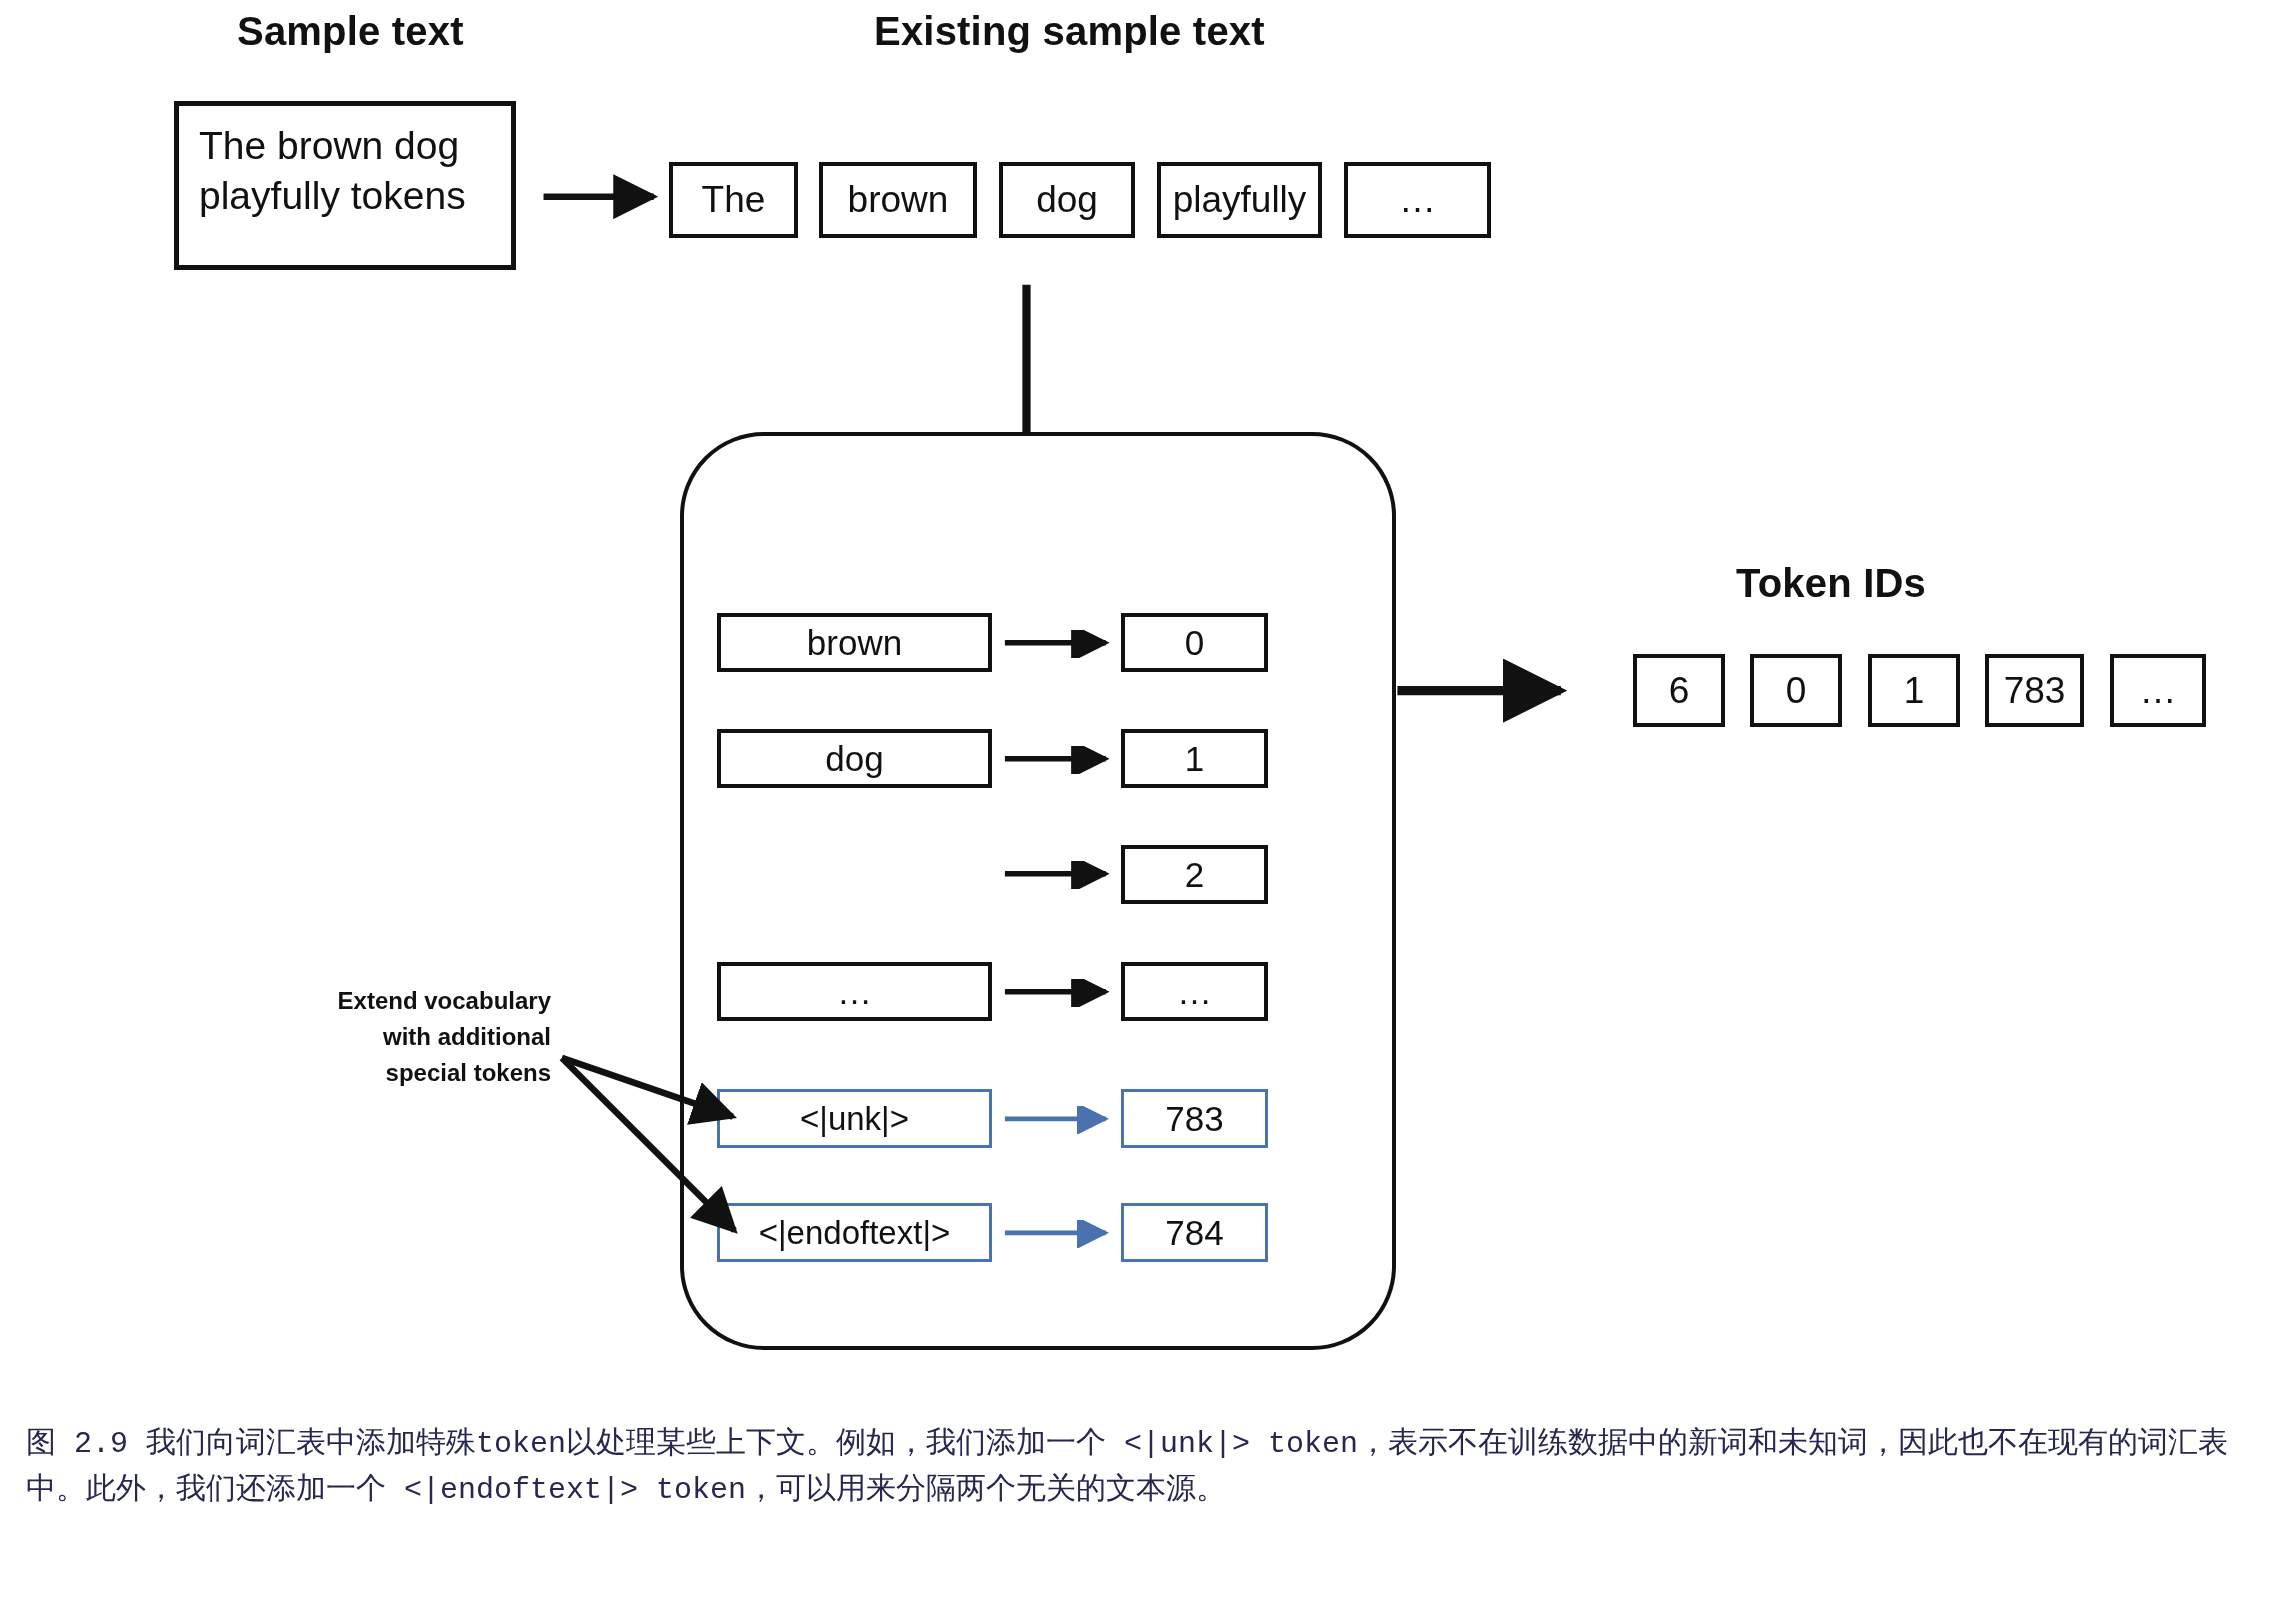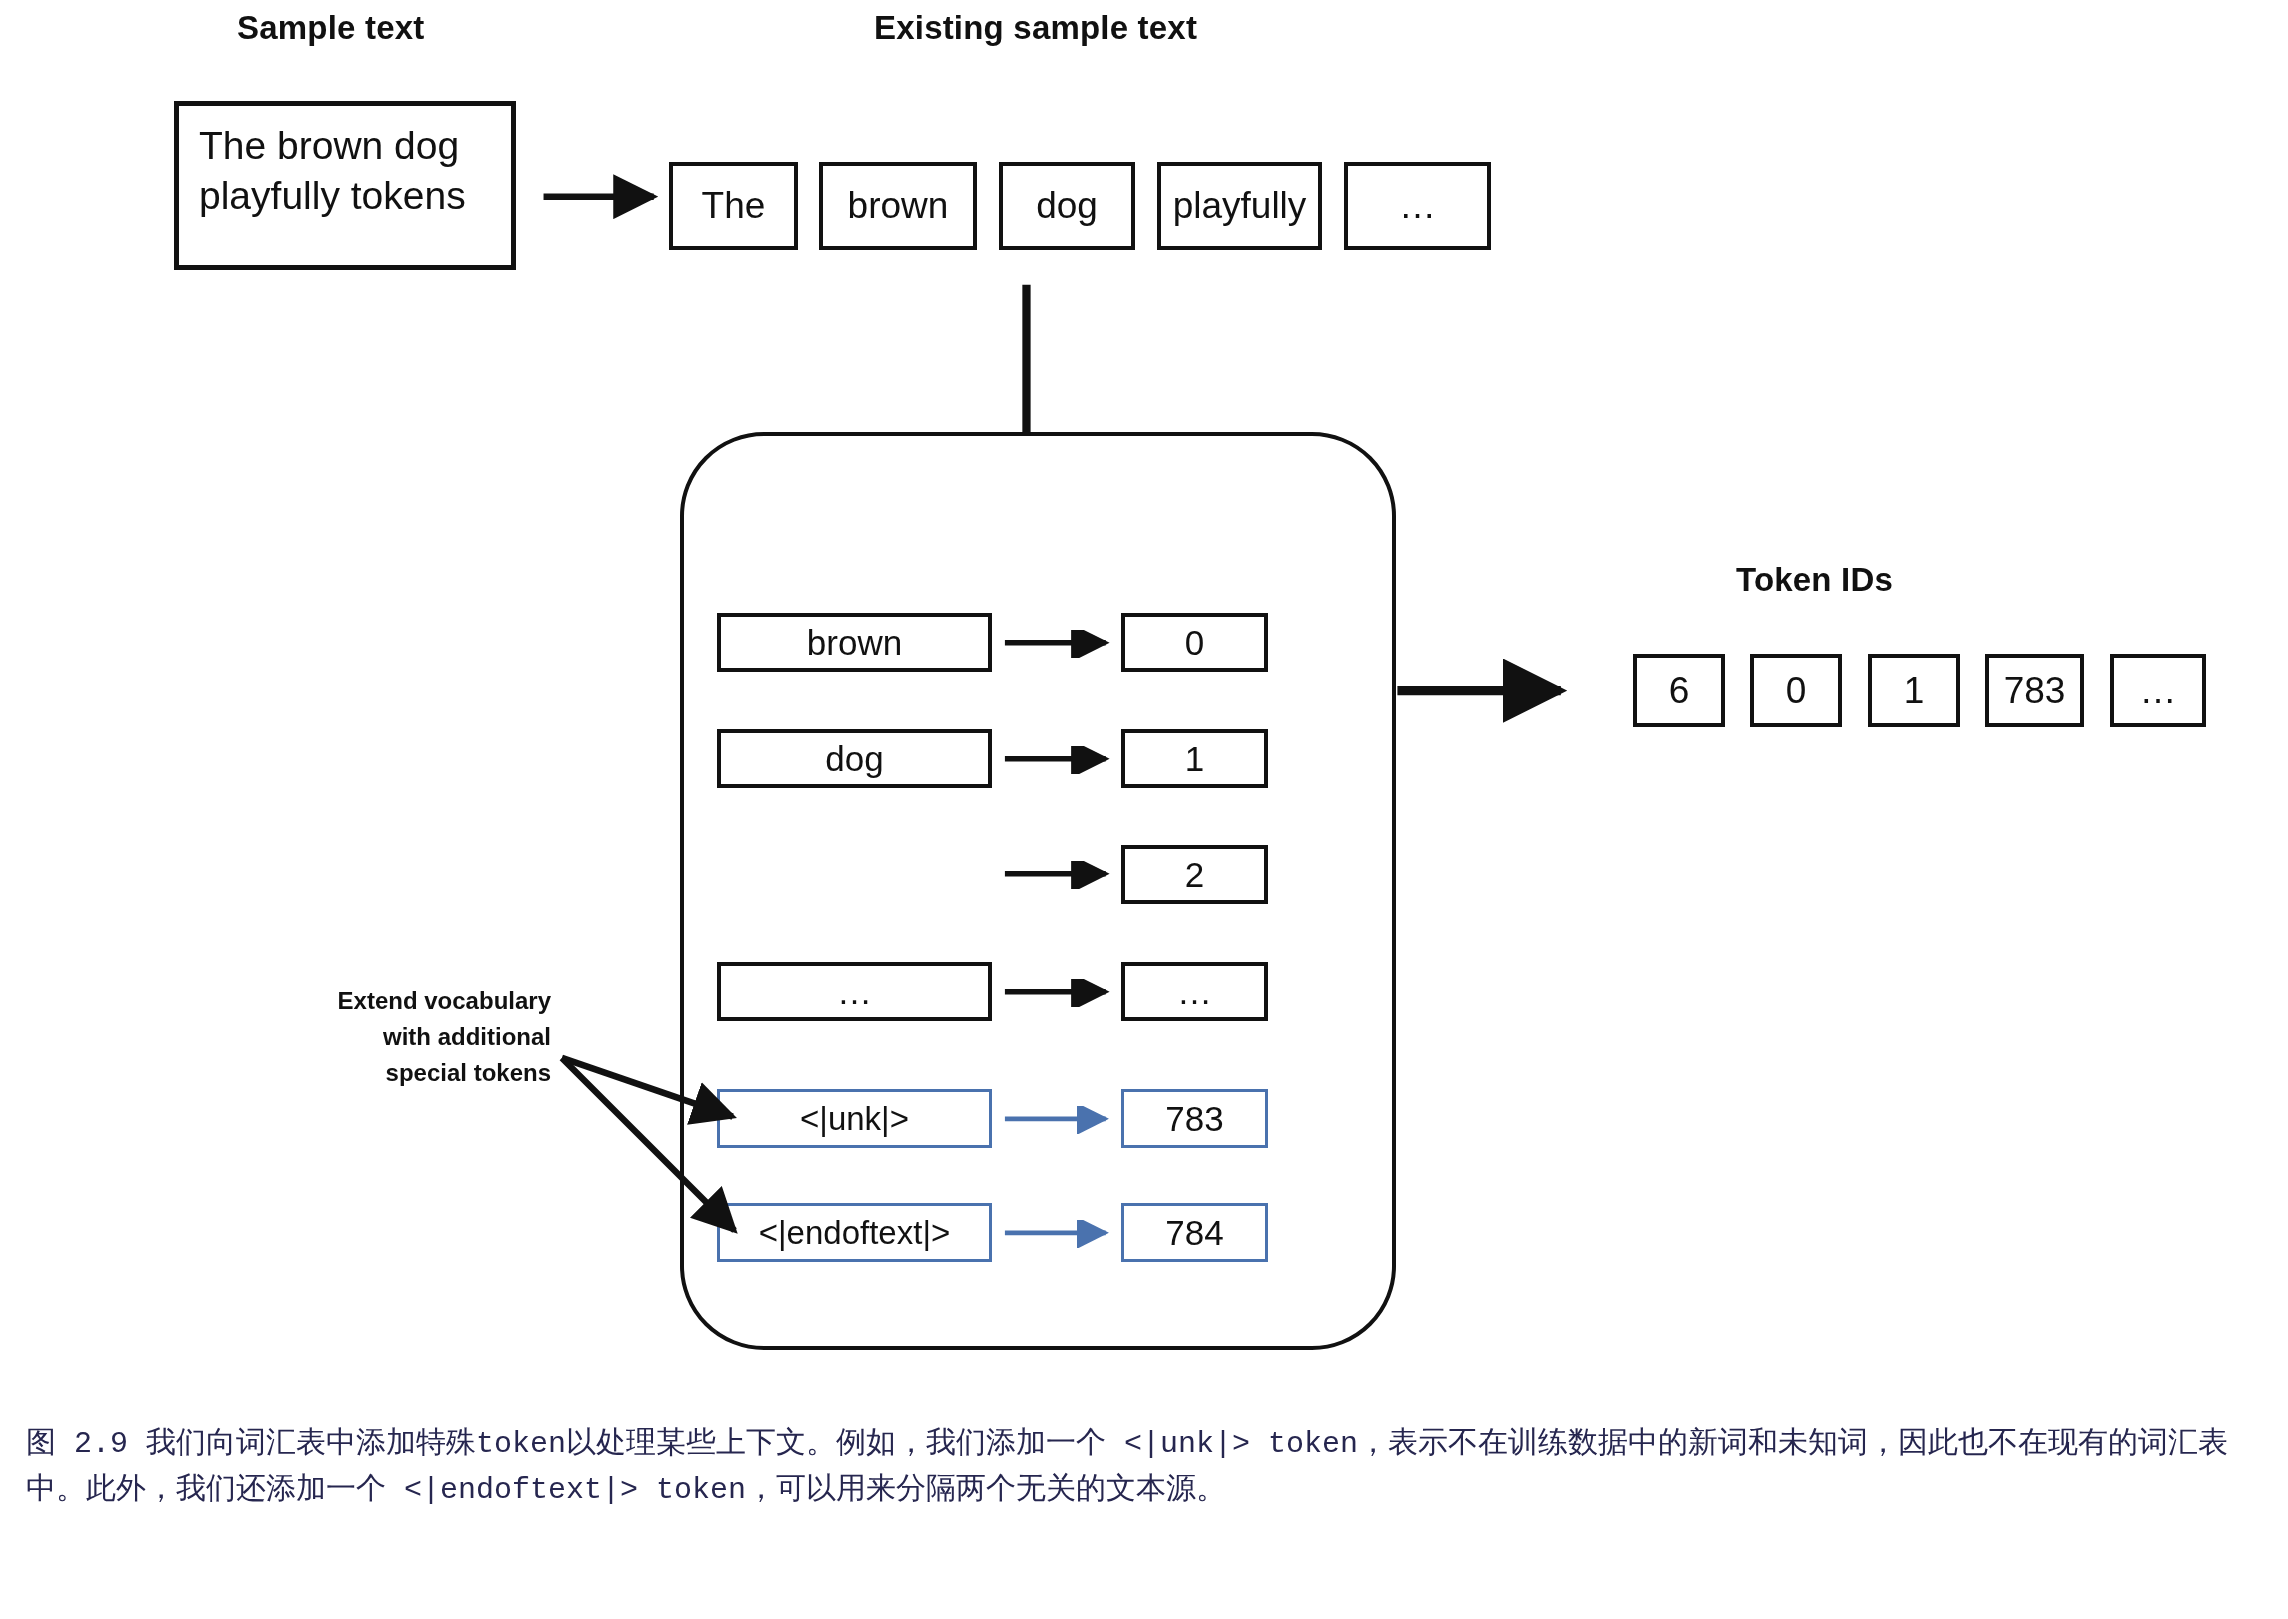--- a/index.html
+++ b/index.html
@@ -3,37 +3,37 @@
 <meta charset="utf-8">
 <style>
   html,body{margin:0;padding:0;background:#ffffff;}
   body{width:2288px;height:1620px;position:relative;overflow:hidden;
        font-family:"Liberation Sans","DejaVu Sans",sans-serif;color:#111;}
 
   .abs{position:absolute;}
 
   
   .heading{
-    font-weight:bold;font-size:33px;letter-spacing:0.2px;color:#111;
+    font-weight:bold;font-size:40px;letter-spacing:0.2px;color:#111;
     white-space:nowrap;
   }
 
   
   #sample-text-box{
     left:174px;top:101px;width:342px;height:169px;
     border:5.5px solid #111;background:#fff;
     box-sizing:border-box;padding:14.7px 18.4px 0 20px;
   }
   #sample-text-box .line{
     font-size:39px;line-height:1.30;color:#111;white-space:nowrap;
   }
 
   
   .tok-box{
-    height:88px;border:4.6px solid #111;background:#fff;box-sizing:border-box;
+    height:76px;border:4.6px solid #111;background:#fff;box-sizing:border-box;
     display:flex;align-items:center;justify-content:center;
     font-size:37px;color:#111;
   }
 
   
   #vocab-container{
     left:680px;top:432px;width:716px;height:918px;
     border:4.6px solid #111;border-radius:84px;background:#fff;
     box-sizing:border-box;
   }

